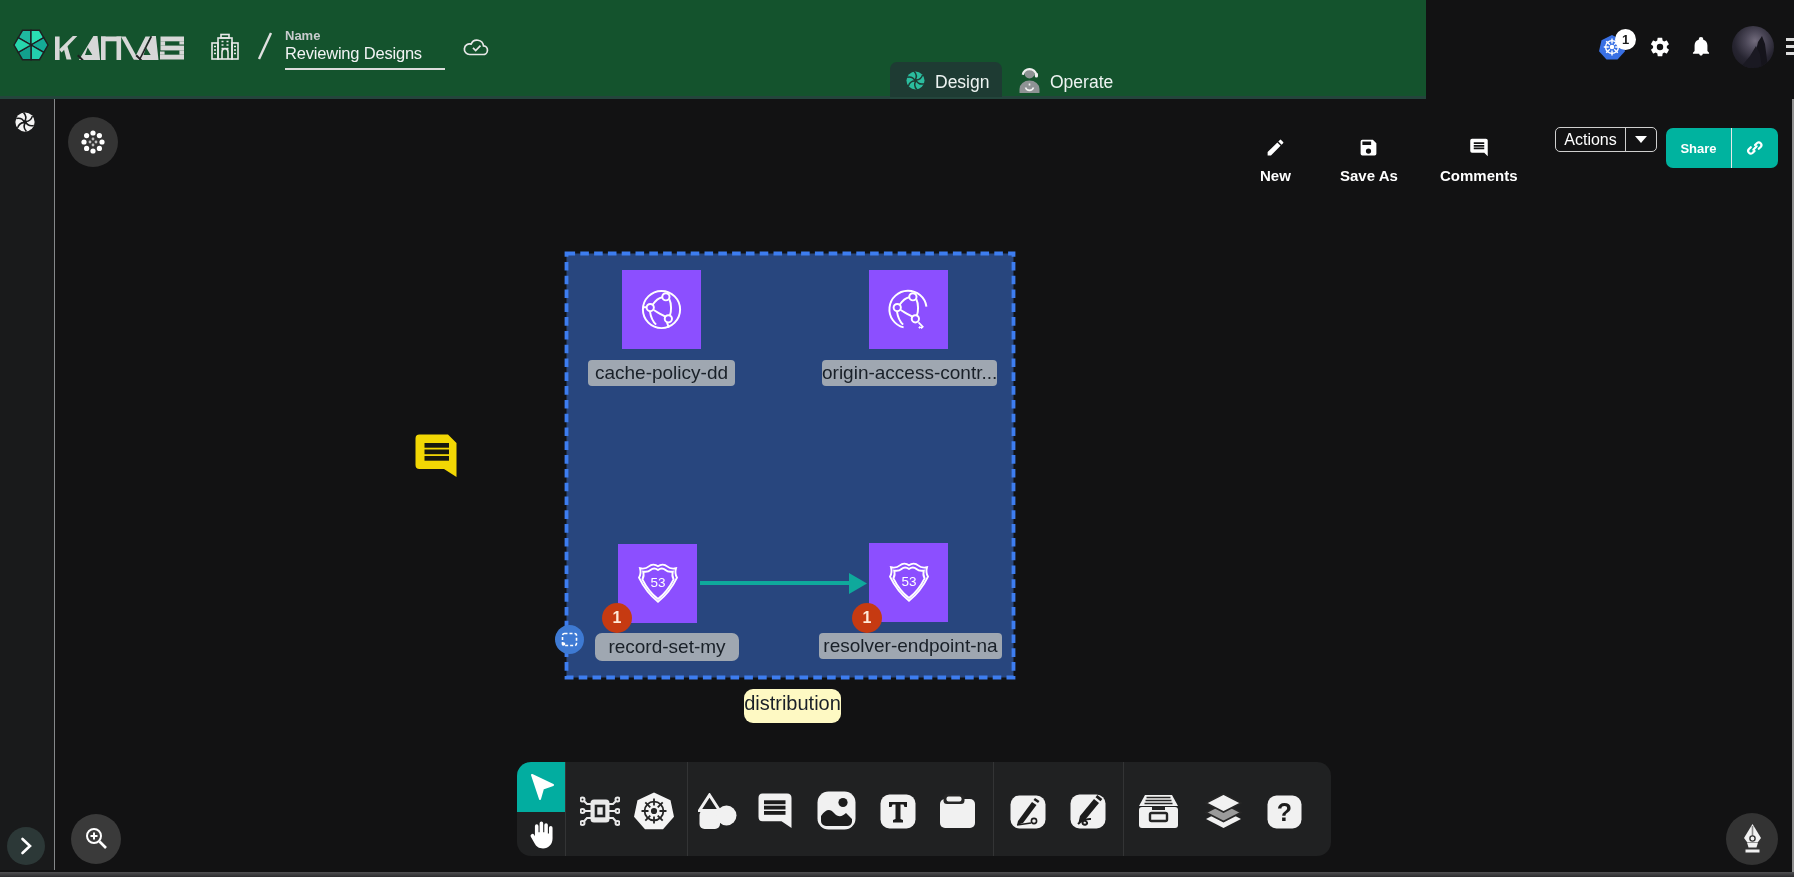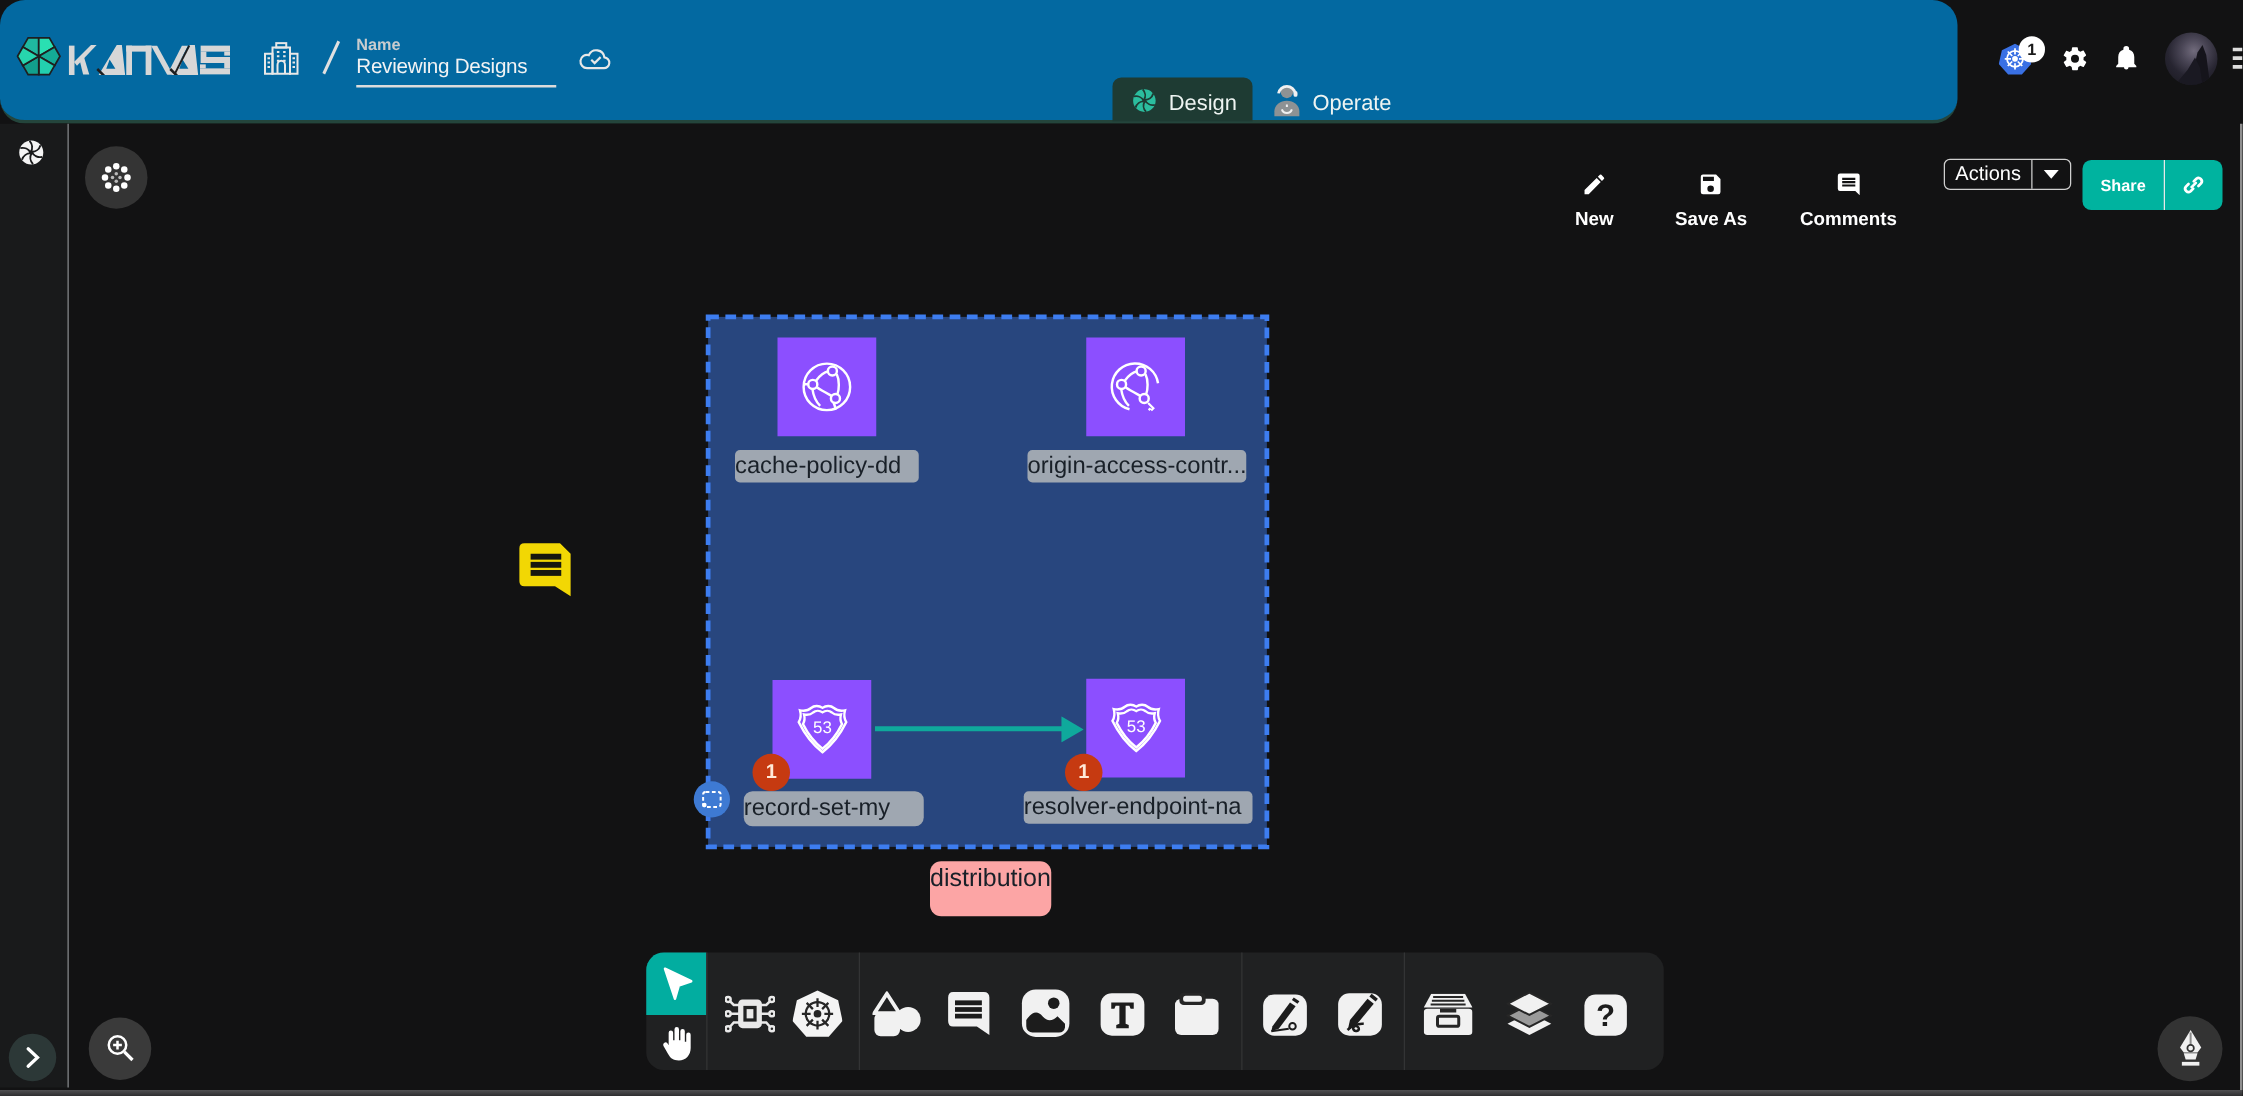--- a/index.html
+++ b/index.html
@@ -1,20 +1,20 @@
 <!DOCTYPE html>
 <html><head>
 <meta charset="utf-8">
 <style>
   * { margin:0; padding:0; box-sizing:border-box; }
   html,body { width:1794px; height:877px; overflow:hidden; background:#121213; font-family:"Liberation Sans", sans-serif; }
   .abs { position:absolute; }
-  #header { position:absolute; left:0; top:0; width:1566px; height:99px; background:#0369a1; border-bottom:3px solid #24453c;border-radius:20px; }
+  #header { position:absolute; left:0; top:0; width:1426px; height:99px; background:#14532d; border-bottom:3px solid #24453c; }
   #sidebar { position:absolute; left:0; top:99px; width:55px; height:771px; background:#191a1b; border-right:1px solid #85888a; }
-  .glabel { position:absolute; background:#9fa7b1; color:#192028; font-size:19px; border-radius:4px; text-align:left; line-height:26px; white-space:nowrap; }
+  .glabel { position:absolute; background:#9fa7b1; color:#192028; font-size:19px; border-radius:4px; text-align:center; line-height:26px; white-space:nowrap; }
   .toolbtn { position:absolute; color:#fff; font-size:15px; font-weight:700; display:flex; align-items:center; gap:9px;flex-direction:column; }
 </style>
 </head>
 <body>
 
 <div id="header">
 
   <svg class="abs" style="left:13px;top:26px" width="36" height="38" viewBox="0 0 36 38">
     <g stroke="#1e1f20" stroke-width="1.4">
       <polygon points="18,19 18,4.3 9.5,4.3 5.25,11.65" fill="#1fb9a0"></polygon>
@@ -263,21 +263,21 @@
 <svg class="abs" style="left:849px;top:573px" width="18" height="21" viewBox="0 0 18 21">
     <polygon points="0,0 18,10.5 0,21" fill="#0fa99c"></polygon>
   </svg>
 
 <div class="abs" style="left:555px;top:625px;width:29px;height:29px;border-radius:50%;background:#3e7ad3;"></div>
 <svg class="abs" style="left:561px;top:632px" width="17" height="15" viewBox="0 0 17 15">
     <rect x="1.5" y="1.5" width="14" height="12" rx="2" fill="none" stroke="#fff" stroke-width="1.6" stroke-dasharray="3 2"></rect>
     <circle cx="2.5" cy="12" r="1.8" fill="#fff"></circle>
   </svg>
 
-<div class="glabel" style="left:744px;top:689px;width:97px;height:44px;line-height:29px;border-radius:9px;font-size:20px;background:#fca5a5;">distribution</div>
+<div class="glabel" style="left:744px;top:689px;width:97px;height:34px;line-height:29px;border-radius:9px;font-size:20px;background:#fef9c3;">distribution</div>
 
 <div class="abs" style="left:517px;top:762px;width:814px;height:94px;background:#202122;border-radius:14px;"></div>
 <div class="abs" style="left:517px;top:762px;width:48px;height:50px;background:#02ada0;border-radius:14px 0 0 0;"></div>
 
 <svg class="abs" style="left:530px;top:773px" width="25" height="28" viewBox="0 0 25 28">
   <path d="M2 2 L23 12 L13 15.5 L10 26 Z" fill="#fff" stroke="#fff" stroke-width="2" stroke-linejoin="round"></path>
 </svg>
 
 <svg class="abs" style="left:527px;top:820px" width="27" height="29" viewBox="0 0 24 26" fill="#fff">
   <path d="M7 12 V5.5 a1.6 1.6 0 0 1 3.2 0 V11 h1 V3 a1.6 1.6 0 0 1 3.2 0 v8 h1 V4.5 a1.6 1.6 0 0 1 3.2 0 V12 h1 V7 a1.6 1.6 0 0 1 3.2 0 v9.5 c0 5-3.5 9-8.5 9 c-4 0-6-1.5-7.8-4.8 L3.2 14.8 a1.7 1.7 0 0 1 2.9-1.7 L7 14.5 Z"></path>

